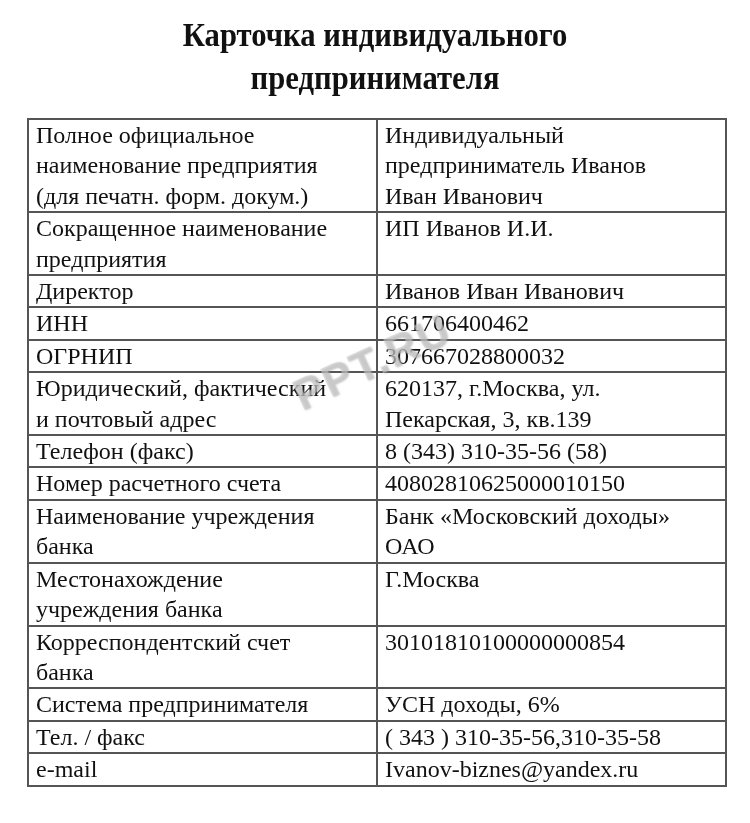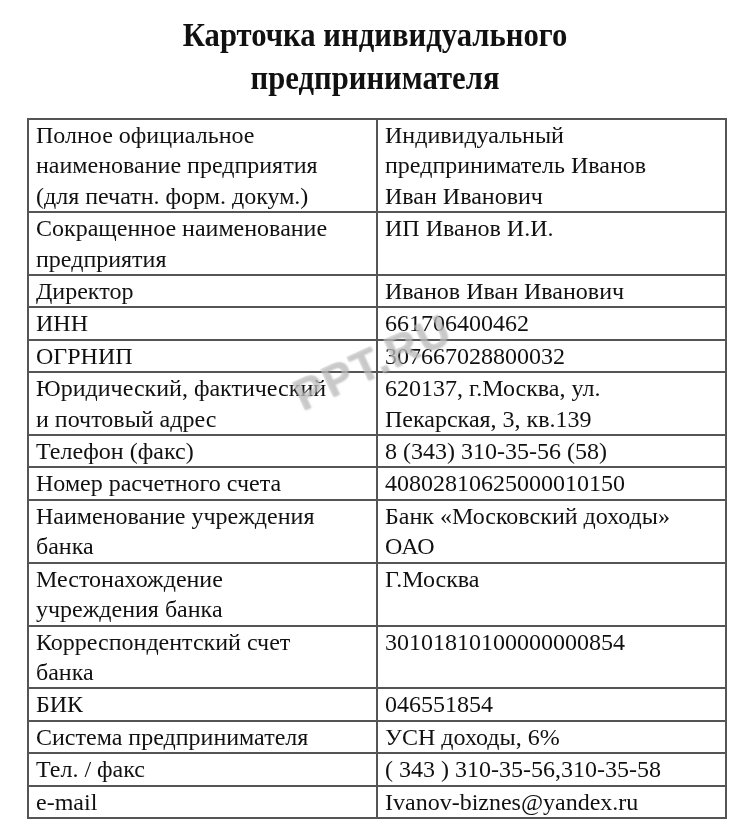--- a/index.html
+++ b/index.html
@@ -122,24 +122,20 @@
       <td class="k">Местонахождение
 учреждения банка</td>
       <td class="v">Г.Москва</td>
     </tr>
     <tr style="height: 60.8px;">
       <td class="k">Корреспондентский счет
 банка</td>
       <td class="v">30101810100000000854</td>
     </tr>
     <tr style="height: 30.4px;">
-      <td class="k">БИК</td>
-      <td class="v">046551854</td>
-    </tr>
-    <tr style="height: 30.4px;">
       <td class="k">Система предпринимателя</td>
       <td class="v">УСН доходы, 6%</td>
     </tr>
     <tr style="height: 30.4px; margin-top: 23px;">
       <td class="k">Тел. / факс</td>
       <td class="v">( 343 ) 310-35-56,310-35-58</td>
     </tr>
     <tr style="height: 30.4px;">
       <td class="k">e-mail</td>
       <td class="v">Ivanov-biznes@yandex.ru</td>

